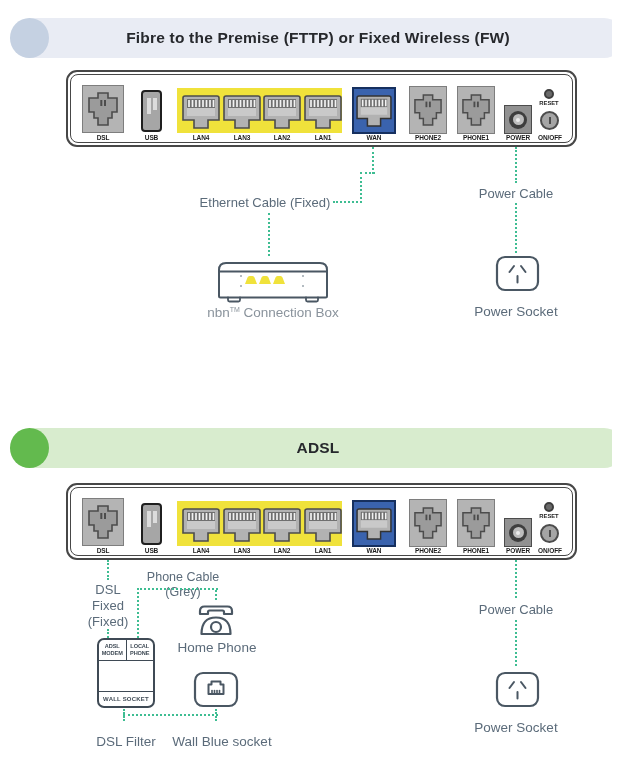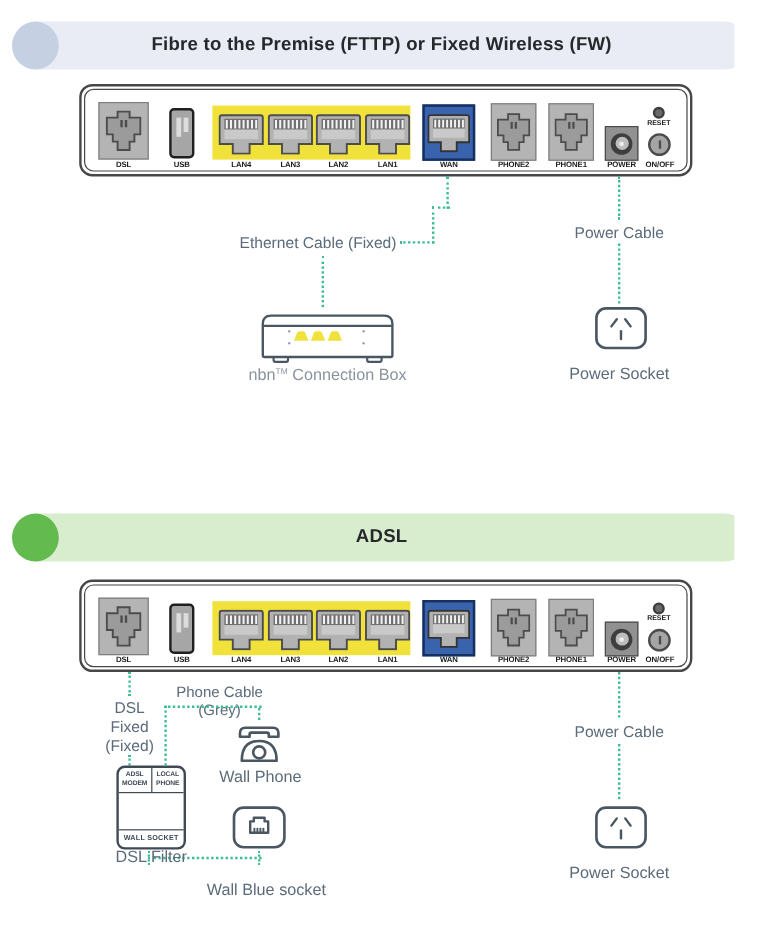--- a/index.html
+++ b/index.html
@@ -442,38 +442,38 @@
   <div class="lbl lbl-sm" style="left:130px; top:570px; width:106px;">Phone Cable (Grey)</div>
   <div class="dh" style="left:137px; top:588px; width:81px;"></div>
   <div class="dv" style="left:137px; top:588px; height:50px;"></div>
   <div class="dv" style="left:215px; top:590px; height:10px;"></div>
 
   <svg style="position:absolute; left:193px; top:600px;" width="46" height="37" viewBox="0 0 46 37">
     <path class="oline" d="M7 14 V11 Q7 6.5 11.5 6.5 H34.5 Q39 6.5 39 11 V14 H31 V12 Q31 10.5 29.5 10.5 H16.5 Q15 10.5 15 12 V14 Z"></path>
     <path class="oline" d="M8.5 34 Q8.5 17.5 23 17.5 Q37.5 17.5 37.5 34 Z"></path>
     <circle cx="23" cy="27" r="5" class="oline"></circle>
   </svg>
-  <div class="lbl lbl-lg" style="left:175px; top:640px; width:84px;">Wall Phone</div>
+  <div class="lbl lbl-lg" style="left:175px; top:640px; width:84px;">Home Phone</div>
 
   <svg style="position:absolute; left:193px; top:671px;" width="46" height="37" viewBox="0 0 46 37">
     <rect x="2" y="2" width="42" height="33" rx="8" class="oline"></rect>
     <path class="oline" style="stroke-width:2;" d="M18.5 10.5 H27.5 V13.5 H30.5 V23 H15.5 V13.5 H18.5 Z"></path>
     <g class="oline" style="stroke-width:1.6;">
       <line x1="19" y1="19.5" x2="19" y2="23"></line>
         <line x1="21.5" y1="19.5" x2="21.5" y2="23"></line>
       <line x1="24" y1="19.5" x2="24" y2="23"></line>
         <line x1="26.5" y1="19.5" x2="26.5" y2="23"></line>
     </g>
   </svg>
 
   <div class="dv" style="left:123px; top:709px; height:12px;"></div>
   <div class="dh" style="left:123px; top:714px; width:95px;"></div>
   <div class="dv" style="left:215px; top:709px; height:12px;"></div>
 
-  <div class="lbl lbl-lg" style="left:86px; top:706px; width:80px;">DSL Filter</div>
+  <div class="lbl lbl-lg" style="left:86px; top:734px; width:80px;">DSL Filter</div>
   <div class="lbl lbl-lg" style="left:165px; top:734px; width:114px;">Wall Blue socket</div>
 
   <div class="dv" style="left:515px; top:560px; height:38px;"></div>
   <div class="lbl" style="left:462px; top:602px; width:108px;">Power Cable</div>
   <div class="dv" style="left:515px; top:620px; height:46px;"></div>
 
   <svg style="position:absolute; left:495px; top:671px;" width="45" height="37" viewBox="0 0 45 37">
     <rect x="2" y="2" width="41" height="33" rx="8" class="oline"></rect>
     <g class="oline" style="stroke-width:2;">
       <line x1="14.5" y1="17" x2="19" y2="11"></line>

